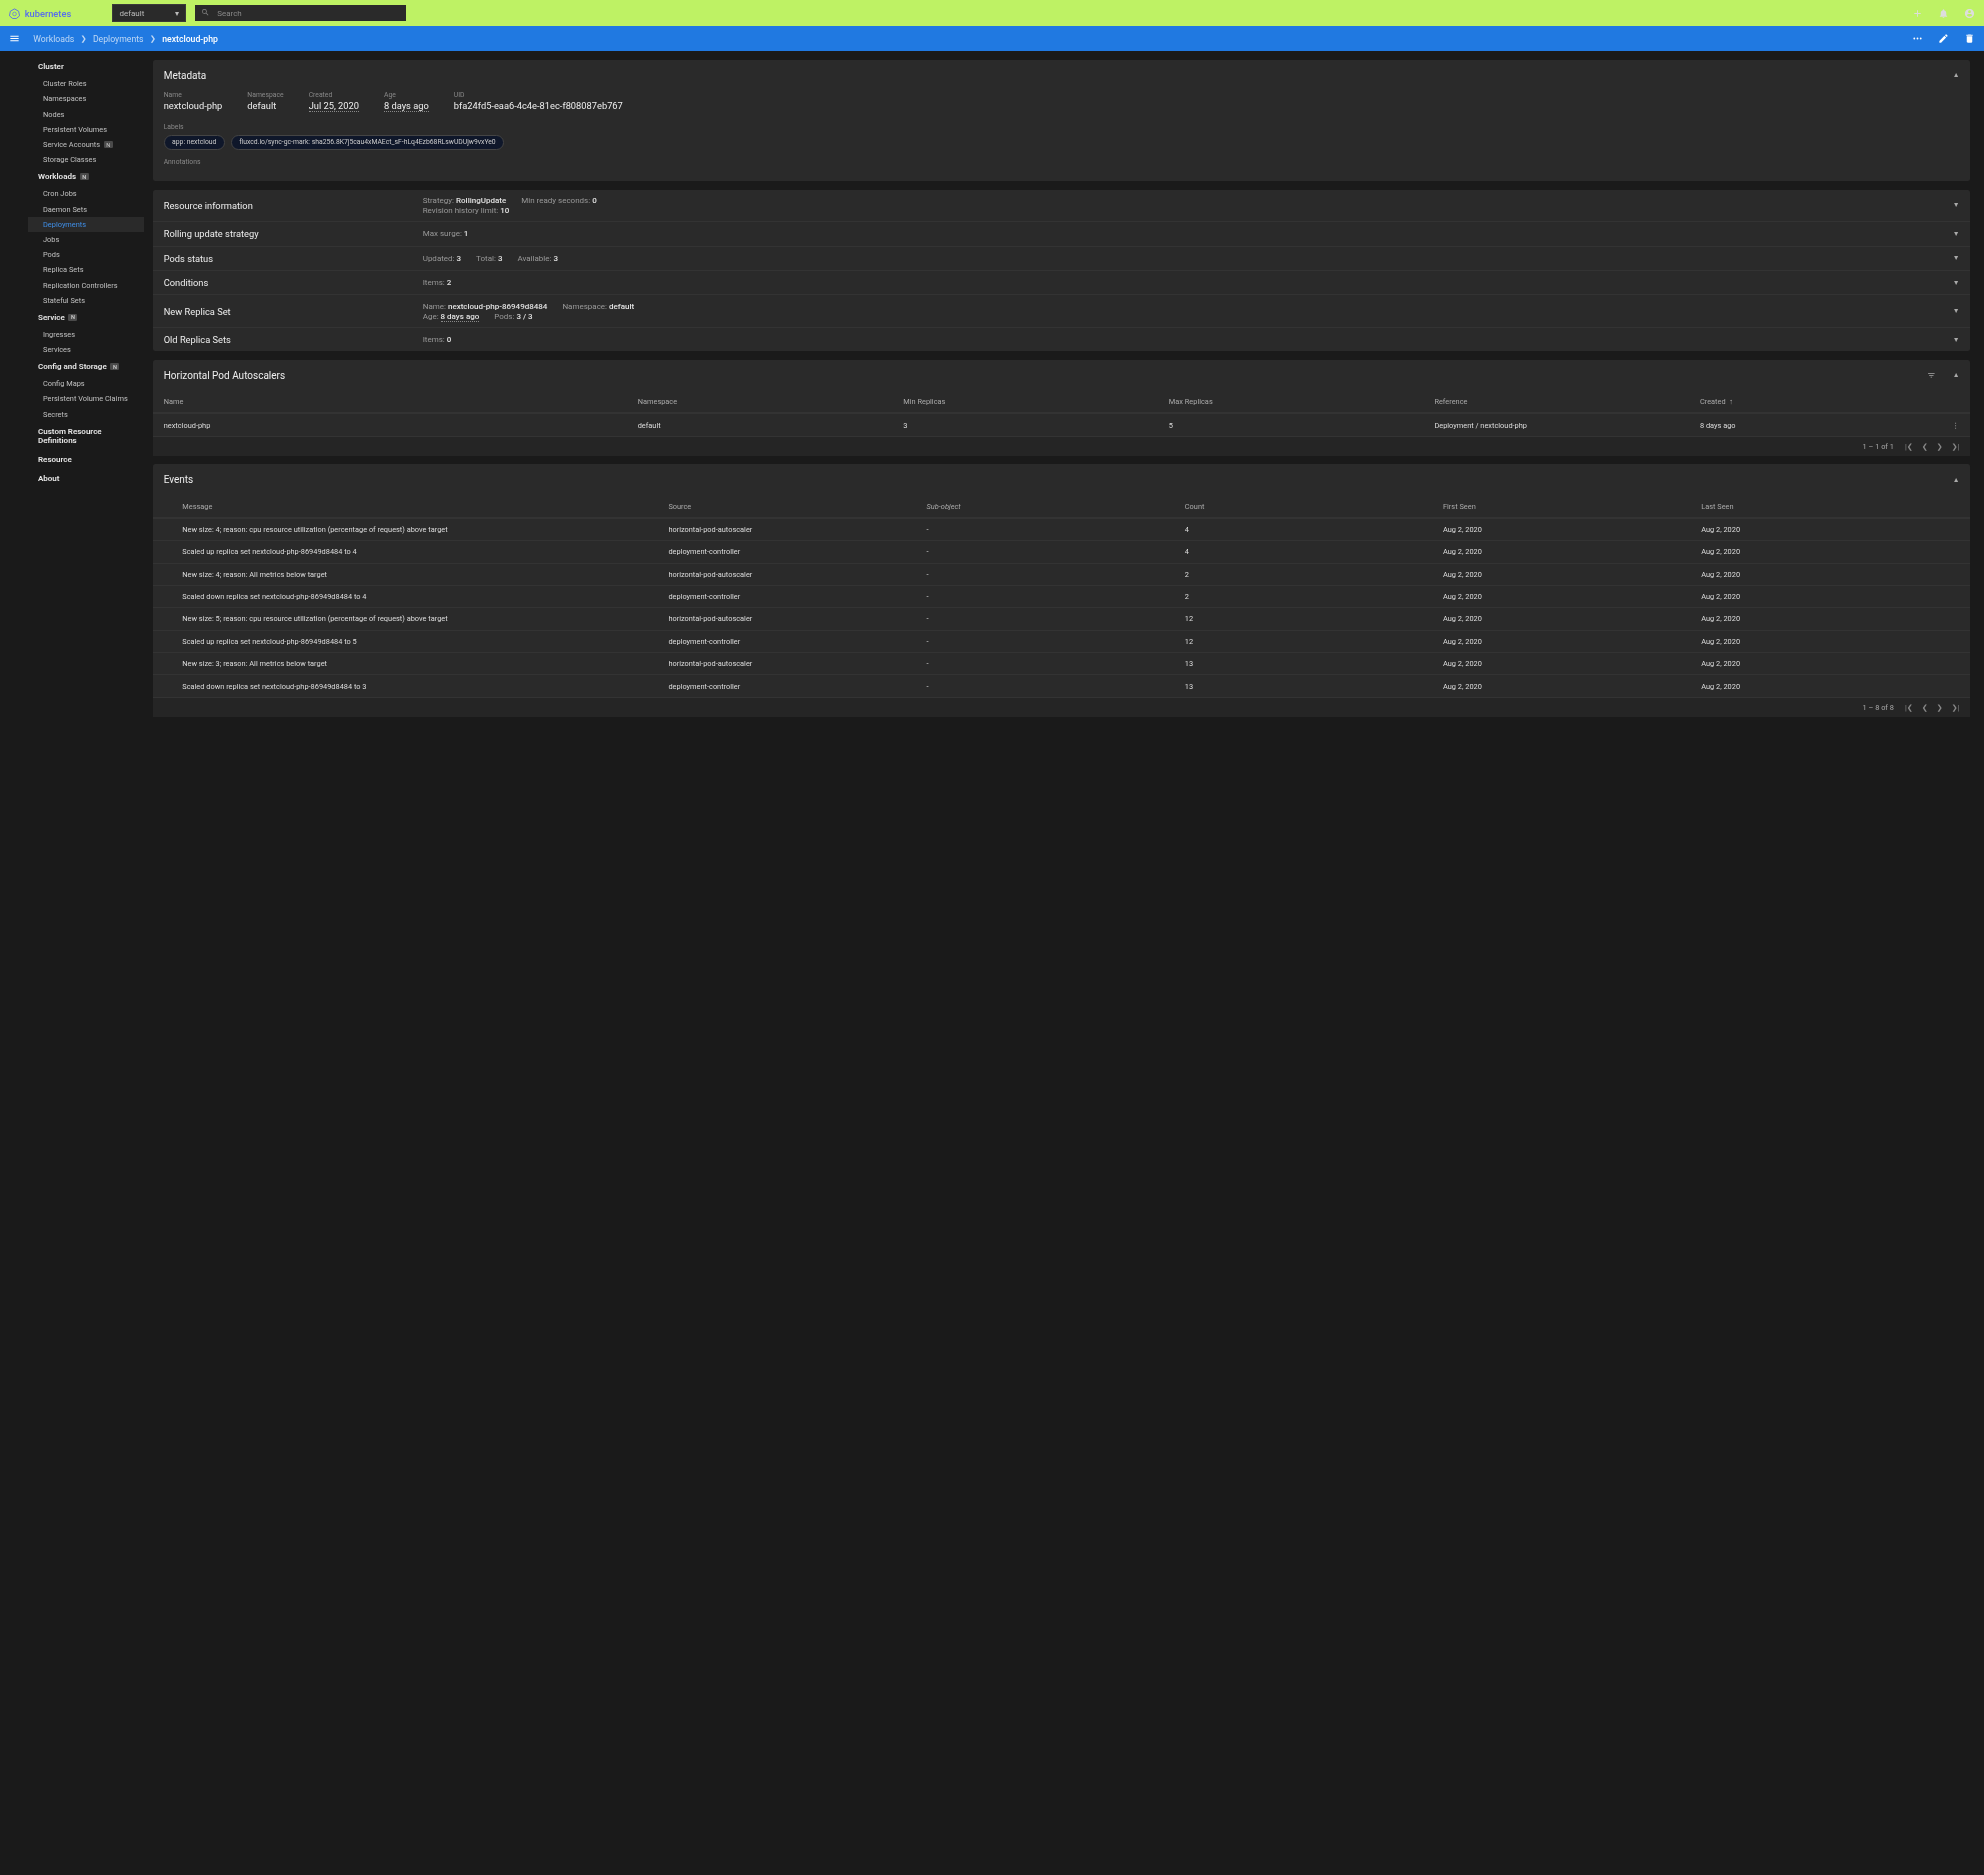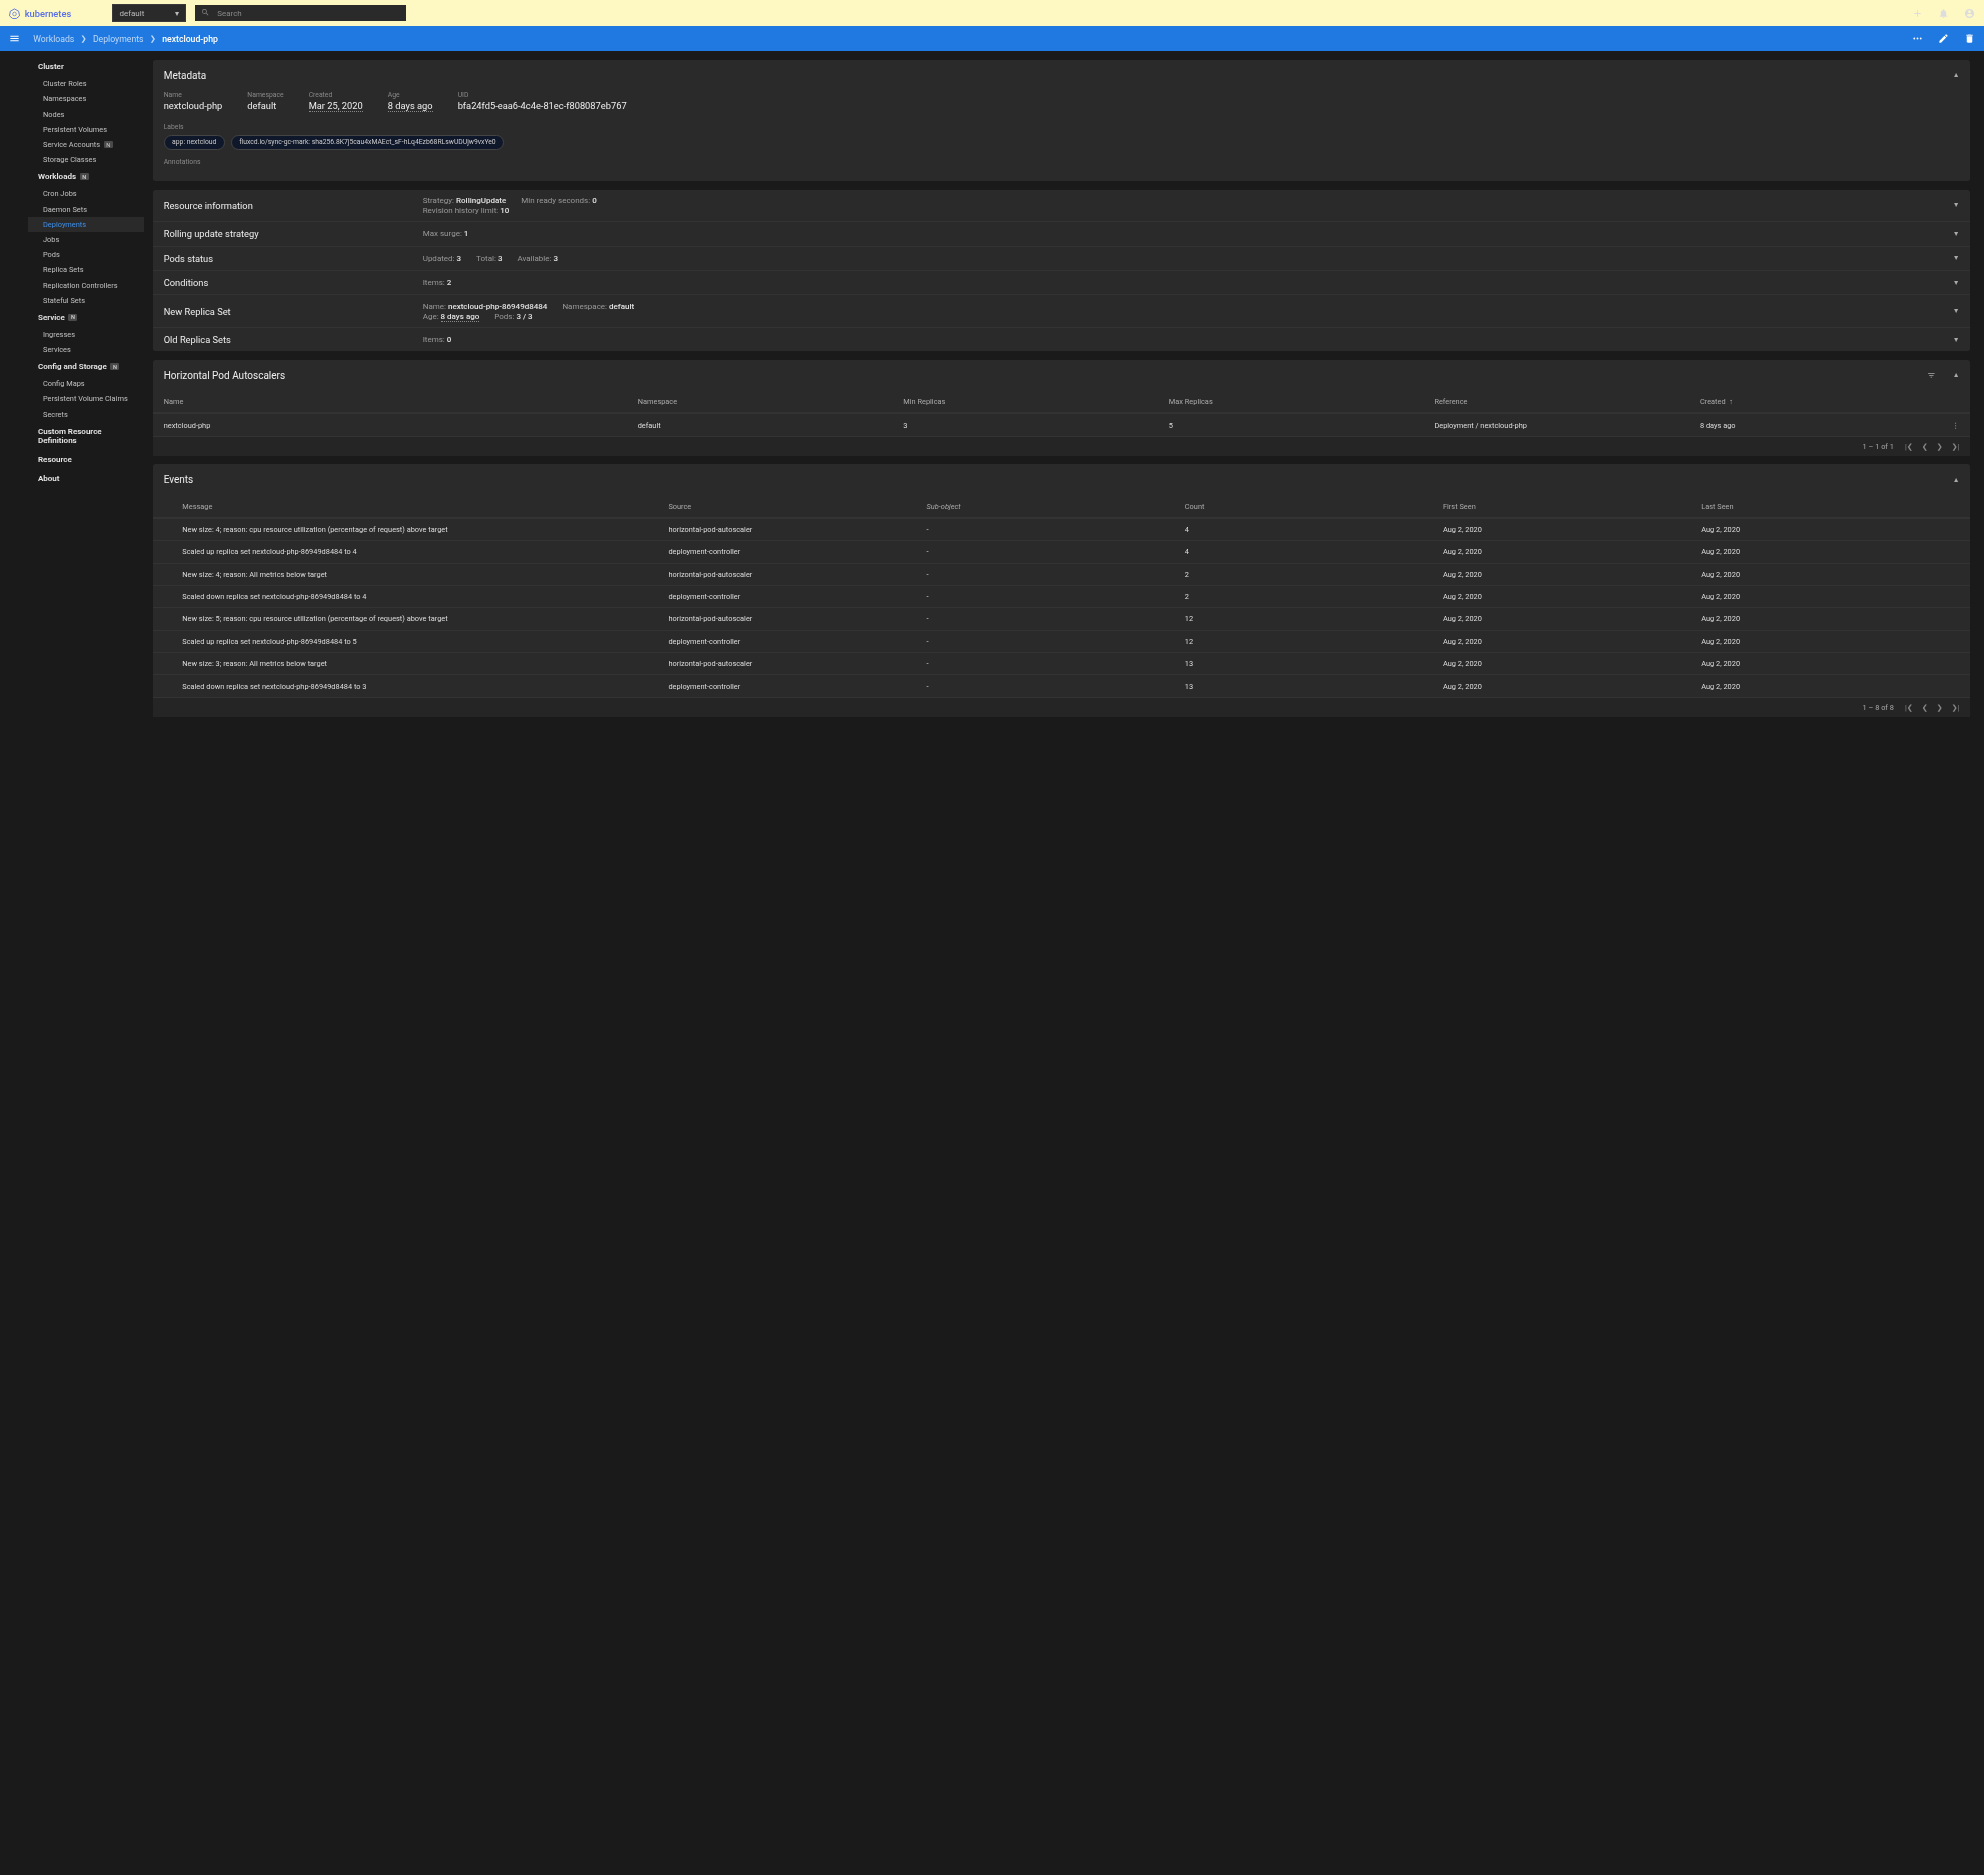--- a/index.html
+++ b/index.html
@@ -4,21 +4,21 @@
 <style>
 * { margin: 0; padding: 0; box-sizing: border-box; }
 body {
   font-family: -apple-system, BlinkMacSystemFont, "Segoe UI", Roboto, sans-serif;
   background: #1a1a1a;
   color: #d0d0d0;
   font-size: 8px;
 }
 .topbar {
   height: 26px;
-  background: #fef9c3;
+  background: #bef264;
   display: flex;
   align-items: center;
   padding: 0 8.7px;
 }
 .logo {
   display: flex;
   align-items: center;
   gap: 5px;
   color: #576feb;
   font-weight: 500;
@@ -373,21 +373,21 @@
           <div class="meta-item">
             <div class="meta-label">Name</div>
             <div class="meta-value">nextcloud-php</div>
           </div>
           <div class="meta-item">
             <div class="meta-label">Namespace</div>
             <div class="meta-value">default</div>
           </div>
           <div class="meta-item">
             <div class="meta-label">Created</div>
-            <div class="meta-value underline-dotted">Mar 25, 2020</div>
+            <div class="meta-value underline-dotted">Jul 25, 2020</div>
           </div>
           <div class="meta-item">
             <div class="meta-label">Age</div>
             <div class="meta-value underline-dotted">8 days ago</div>
           </div>
           <div class="meta-item">
             <div class="meta-label">UID</div>
             <div class="meta-value">bfa24fd5-eaa6-4c4e-81ec-f808087eb767</div>
           </div>
         </div>

